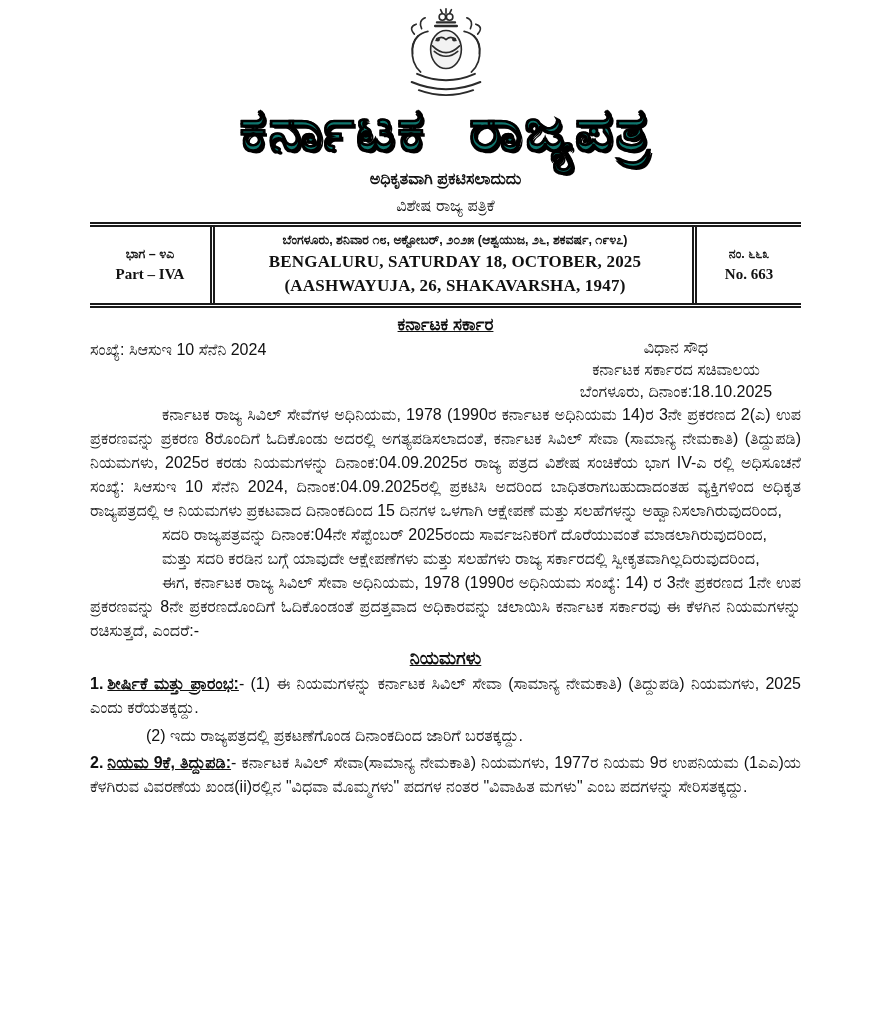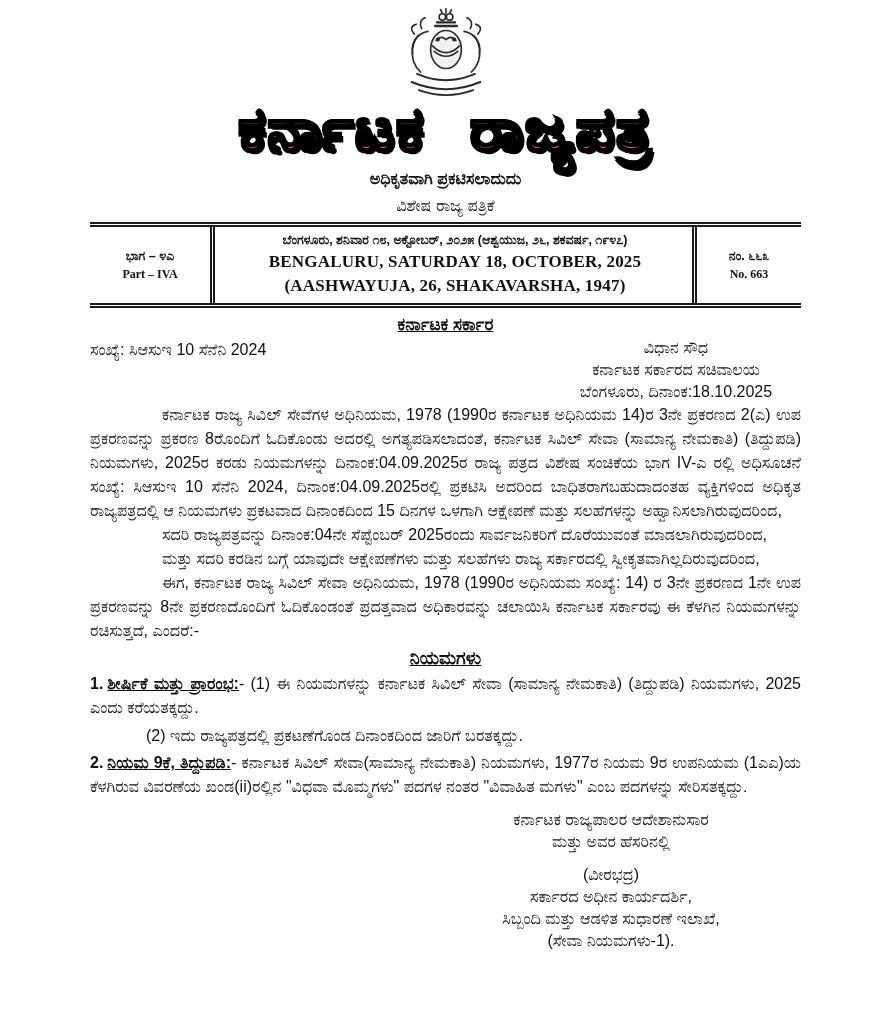--- a/index.html
+++ b/index.html
@@ -16,45 +16,45 @@
     overflow: hidden;
   }
   
   .masthead { text-align: center; }
   .emblem { height: 96px; display: flex; align-items: center; justify-content: center; }
   .gazette-title {
     margin: -6px 0 0 0;
     font-family: "DejaVu Serif", serif;
     font-size: 60px;
     line-height: 1.1;
-    font-weight: 700;
+    font-weight: 400;
     letter-spacing: 2px;
     word-spacing: 22px;
-    color: #ec4899;
+    color: #0f766e;
     -webkit-text-stroke: 2.5px #000;
     text-shadow: 3px 3px 0 #000, -1.5px -1.5px 0 #000, 1.5px -1.5px 0 #000,
                  -1.5px 1.5px 0 #000, 1.5px 1.5px 0 #000;
     white-space: nowrap;
   }
   .mast-sub1 { font-size: 16px; font-weight: bold; margin-top: 8px; }
   .mast-sub2 { font-size: 16px; font-weight: normal; margin-top: 9px; }
   
   .issue-bar {
     display: flex;
     align-items: stretch;
     border-top: 5px double #1a1a1a;
     border-bottom: 5px double #1a1a1a;
     margin-top: 7px;
   }
   .ib-cell { padding: 4px 4px; text-align: center; display: flex; flex-direction: column; justify-content: center; }
   .ib-left  { width: 112px; flex: 0 0 auto; }
   .ib-mid   { flex: 1 1 auto; border-left: 5px double #1a1a1a; border-right: 5px double #1a1a1a; padding-left: 7px; }
   .ib-right { width: 96px; flex: 0 0 auto; }
   .ib-kn { font-size: 12.5px; font-weight: bold; line-height: 1.5; }
-  .ib-en { font-size: 12px; font-weight: bold; line-height: 1.45; font-family: "Liberation Serif", serif; }
+  .ib-en { font-size: 15px; font-weight: bold; line-height: 1.45; font-family: "Liberation Serif", serif; }
   .ib-mid .ib-en { font-size: 17px; letter-spacing: 0.2px; }
   
   .gov-heading {
     text-align: center; font-weight: bold; font-size: 17px;
     text-decoration: underline; margin-top: 7px;
   }
   .ref-row { display: flex; justify-content: space-between; margin-top: 2px; }
   .ref-left { font-size: 16px; line-height: 22px; padding-top: 2px; }
   .ref-left .lbl { font-weight: normal; }
   .ref-right { text-align: center; font-size: 16px; line-height: 22px; min-width: 250px; }
@@ -149,22 +149,14 @@
   <div class="section-heading">ನಿಯಮಗಳು</div>
 
   <p class="rule-par">
     <span class="rule-num">1.</span><span class="rule-lead">ಶೀರ್ಷಿಕೆ ಮತ್ತು ಪ್ರಾರಂಭ:</span><span>- (1) ಈ ನಿಯಮಗಳನ್ನು ಕರ್ನಾಟಕ ಸಿವಿಲ್ ಸೇವಾ (ಸಾಮಾನ್ಯ ನೇಮಕಾತಿ) (ತಿದ್ದುಪಡಿ) ನಿಯಮಗಳು, 2025 ಎಂದು ಕರೆಯತಕ್ಕದ್ದು.</span>
   </p>
   <p class="rule-par sub">(2) ಇದು ರಾಜ್ಯಪತ್ರದಲ್ಲಿ ಪ್ರಕಟಣೆಗೊಂಡ ದಿನಾಂಕದಿಂದ ಜಾರಿಗೆ ಬರತಕ್ಕದ್ದು.</p>
   <p class="rule-par">
     <span class="rule-num">2.</span><span class="rule-lead">ನಿಯಮ 9ಕೆ, ತಿದ್ದುಪಡಿ:</span><span>- ಕರ್ನಾಟಕ ಸಿವಿಲ್ ಸೇವಾ(ಸಾಮಾನ್ಯ ನೇಮಕಾತಿ) ನಿಯಮಗಳು, 1977ರ ನಿಯಮ 9ರ ಉಪನಿಯಮ (1ಎಎ)ಯ ಕೆಳಗಿರುವ ವಿವರಣೆಯ ಖಂಡ(ii)ರಲ್ಲಿನ "ವಿಧವಾ ಮೊಮ್ಮಗಳು" ಪದಗಳ ನಂತರ "ವಿವಾಹಿತ ಮಗಳು" ಎಂಬ ಪದಗಳನ್ನು ಸೇರಿಸತಕ್ಕದ್ದು.</span>
   </p>
 
-  <div class="signature">
-    <div>ಕರ್ನಾಟಕ ರಾಜ್ಯಪಾಲರ ಆದೇಶಾನುಸಾರ</div>
-    <div>ಮತ್ತು ಅವರ ಹೆಸರಿನಲ್ಲಿ</div>
-    <div class="sig-name">(ವೀರಭದ್ರ)</div>
-    <div>ಸರ್ಕಾರದ ಅಧೀನ ಕಾರ್ಯದರ್ಶಿ,</div>
-    <div>ಸಿಬ್ಬಂದಿ ಮತ್ತು ಆಡಳಿತ ಸುಧಾರಣೆ ಇಲಾಖೆ,</div>
-    <div>(ಸೇವಾ ನಿಯಮಗಳು-1).</div>
-  </div>
 
 </div>
 
 </body></html>

